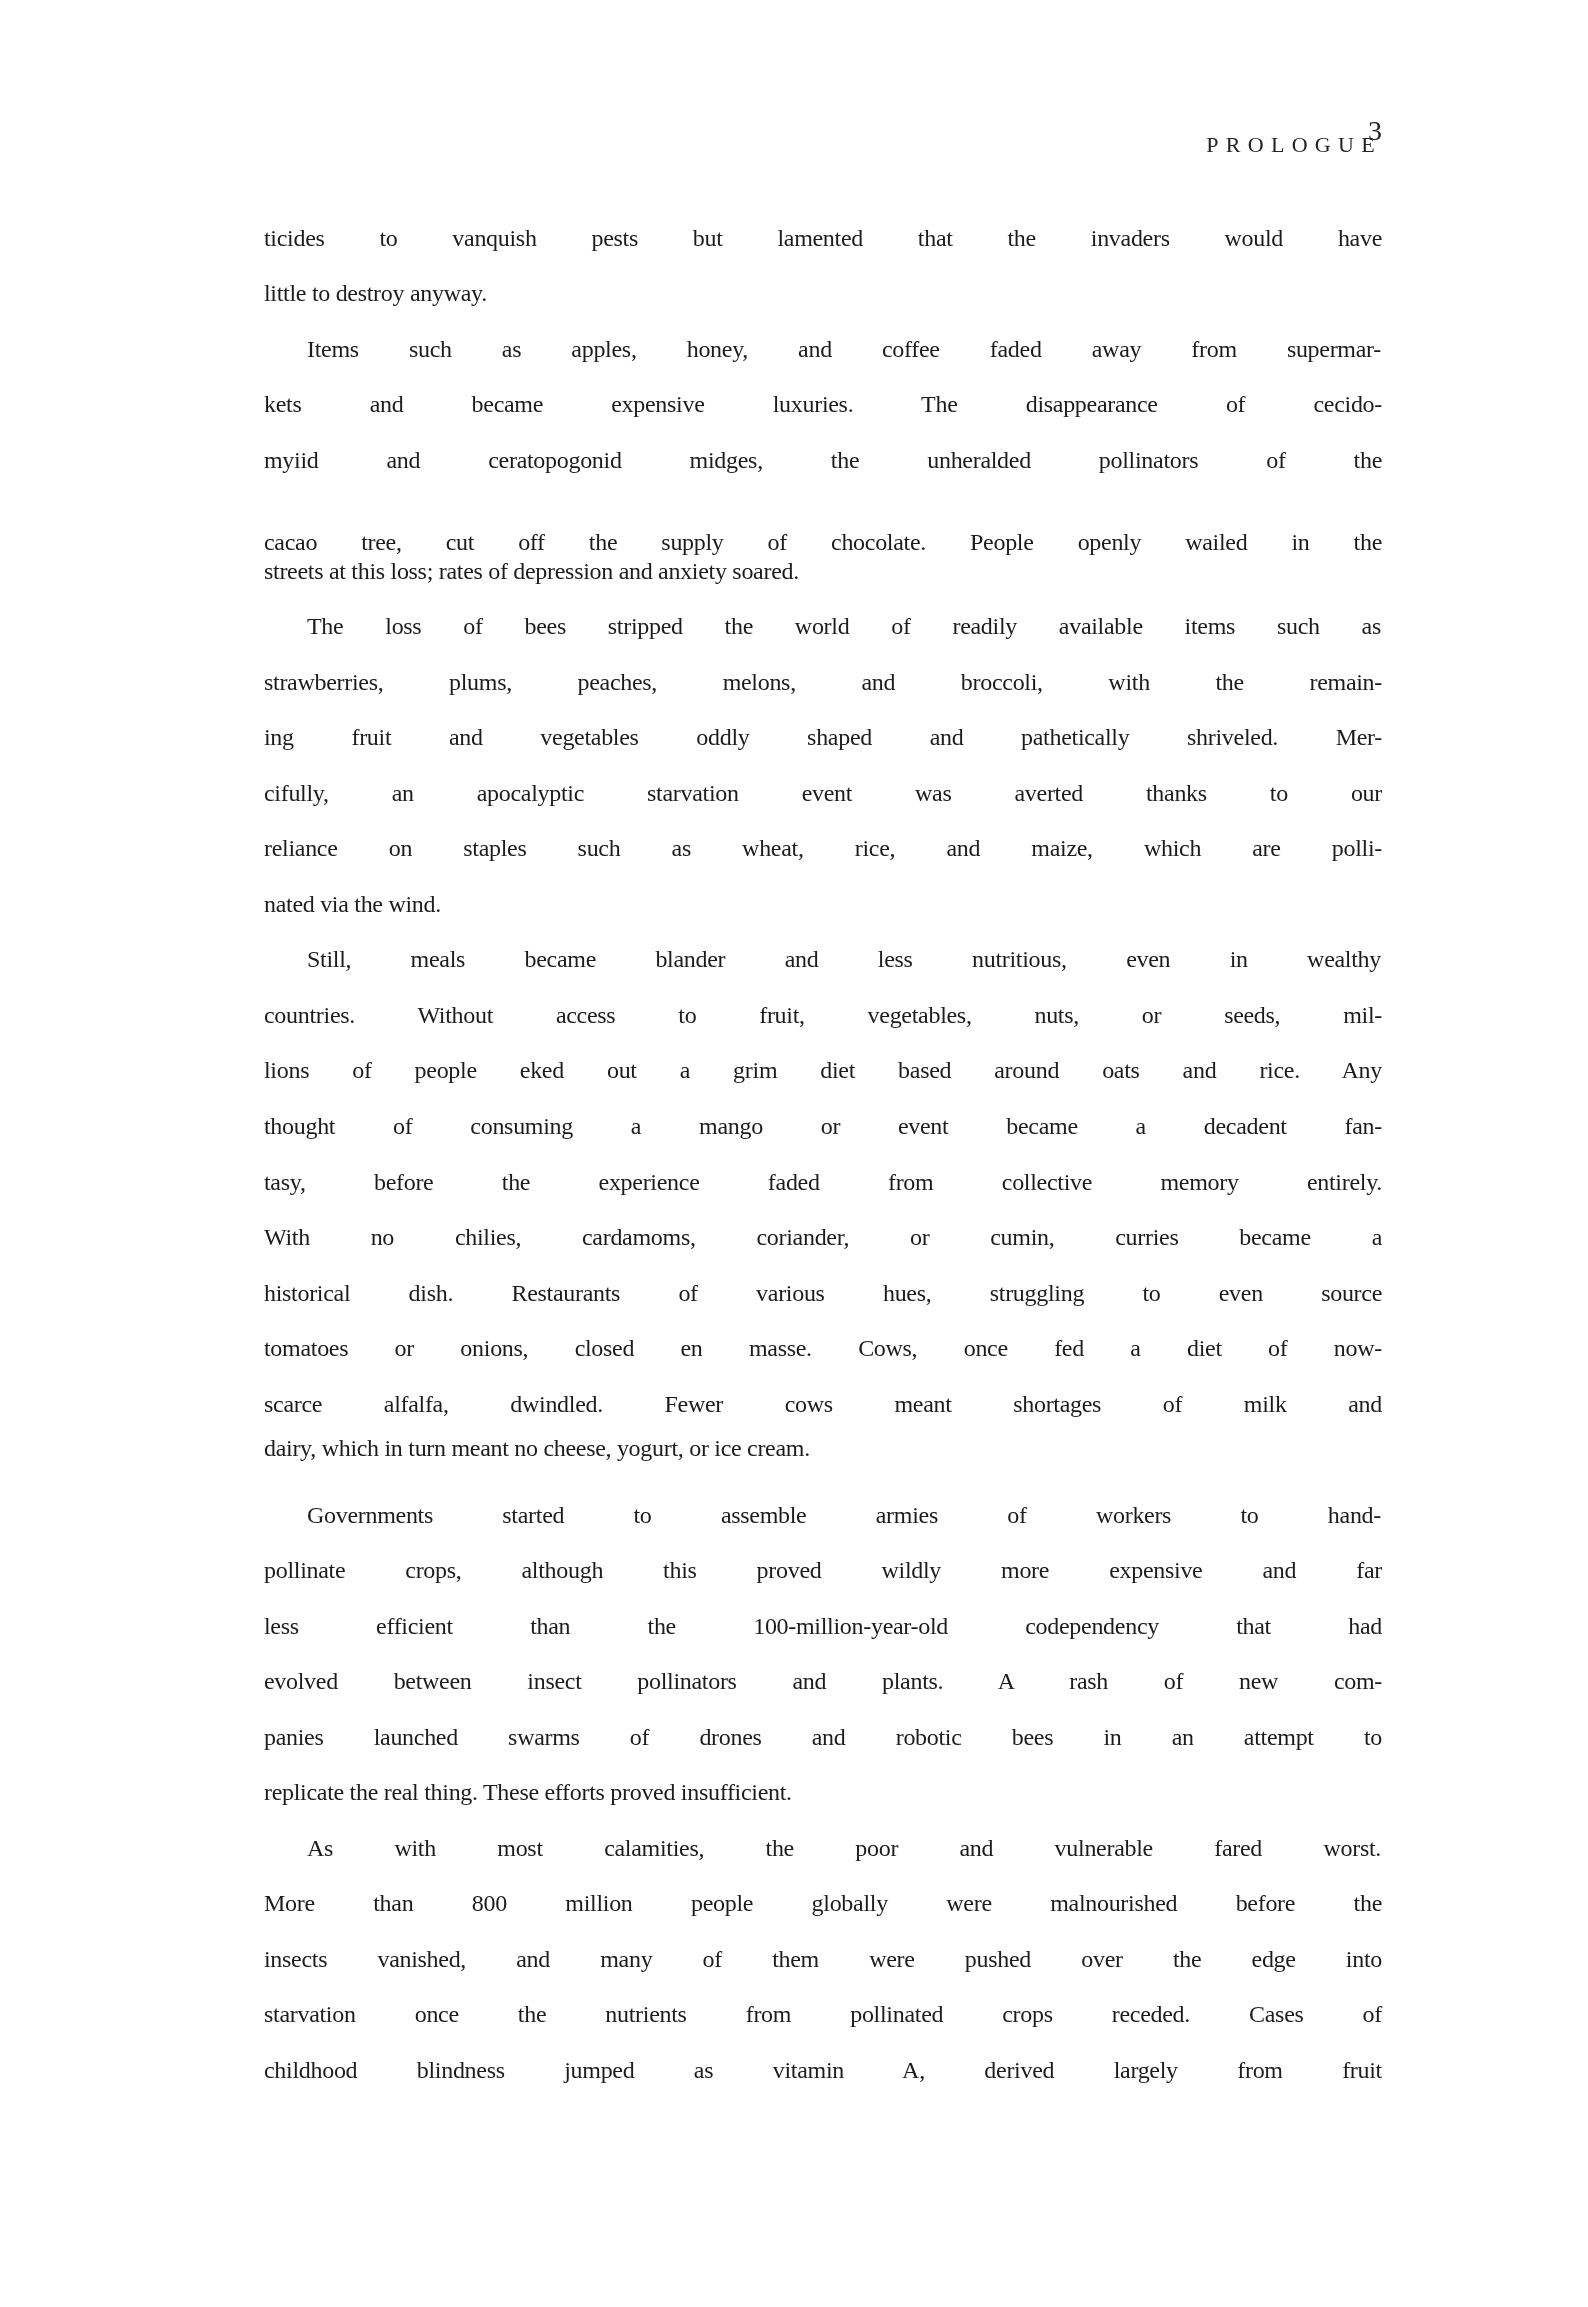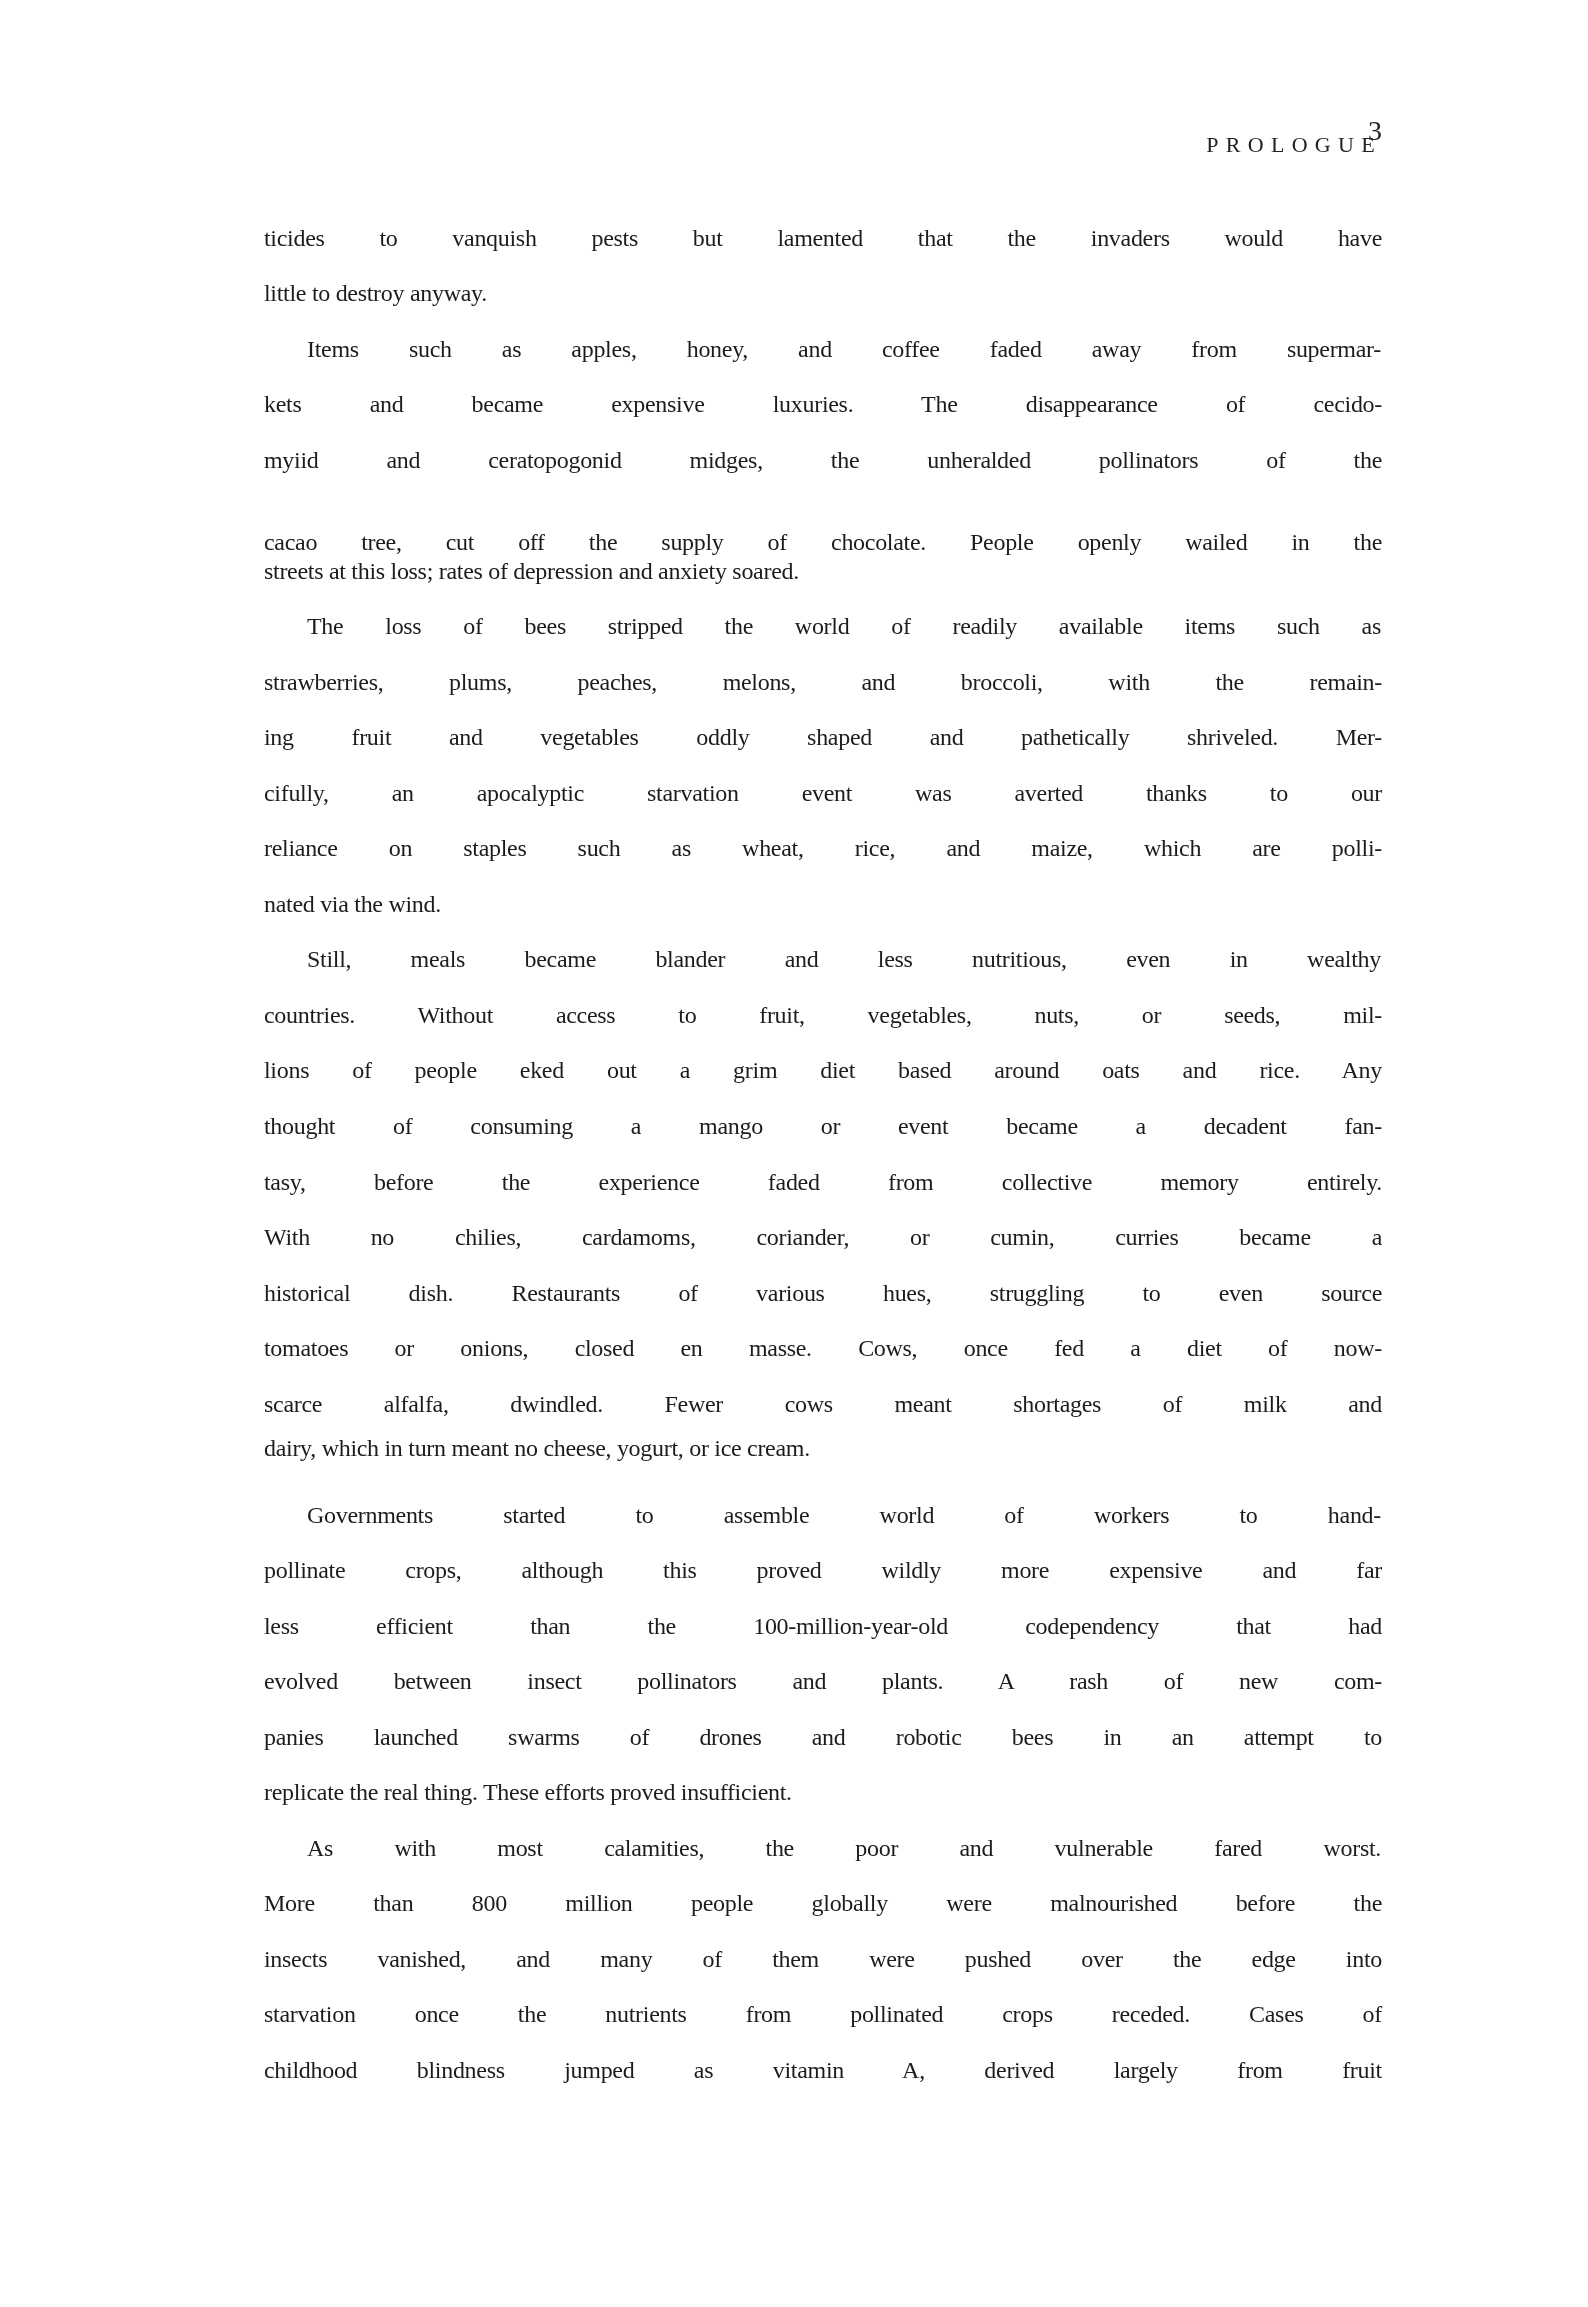--- a/index.html
+++ b/index.html
@@ -64,21 +64,21 @@
         <div class="line" style="top: 1042px;">lions of people eked out a grim diet based around oats and rice. Any</div>
         <div class="line" style="top: 1098px;">thought of consuming a mango or event became a decadent fan-</div>
         <div class="line" style="top: 1154px;">tasy, before the experience faded from collective memory entirely.</div>
         <div class="line" style="top: 1209px;">With no chilies, cardamoms, coriander, or cumin, curries became a</div>
         <div class="line" style="top: 1265px;">historical dish. Restaurants of various hues, struggling to even source</div>
         <div class="line" style="top: 1320px;">tomatoes or onions, closed en masse. Cows, once fed a diet of now-</div>
         <div class="line" style="top: 1376px;">scarce alfalfa, dwindled. Fewer cows meant shortages of milk and</div>
         <div class="line last" style="top: 1420px;">dairy, which in turn meant no cheese, yogurt, or ice cream.</div>
       </div>
       <div>
-        <div class="line indent" style="top: 1487px;">Governments started to assemble world of workers to hand-</div>
+        <div class="line indent" style="top: 1487px;">Governments started to assemble armies of workers to hand-</div>
         <div class="line" style="top: 1542px;">pollinate crops, although this proved wildly more expensive and far</div>
         <div class="line" style="top: 1598px;">less efficient than the 100-million-year-old codependency that had</div>
         <div class="line" style="top: 1653px;">evolved between insect pollinators and plants. A rash of new com-</div>
         <div class="line" style="top: 1709px;">panies launched swarms of drones and robotic bees in an attempt to</div>
         <div class="line last" style="top: 1764px;">replicate the real thing. These efforts proved insufficient.</div>
       </div>
       <div>
         <div class="line indent" style="top: 1820px;">As with most calamities, the poor and vulnerable fared worst.</div>
         <div class="line" style="top: 1875px;">More than 800 million people globally were malnourished before the</div>
         <div class="line" style="top: 1931px;">insects vanished, and many of them were pushed over the edge into</div>

